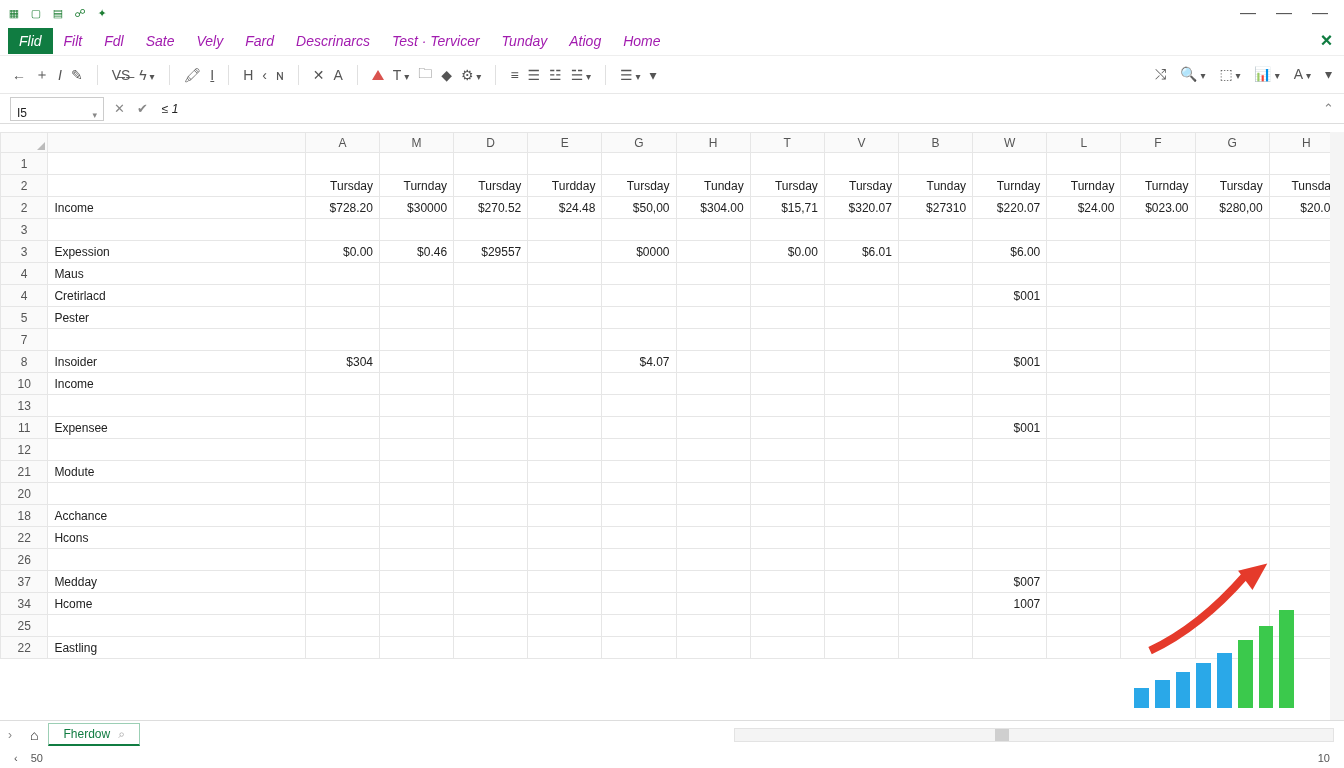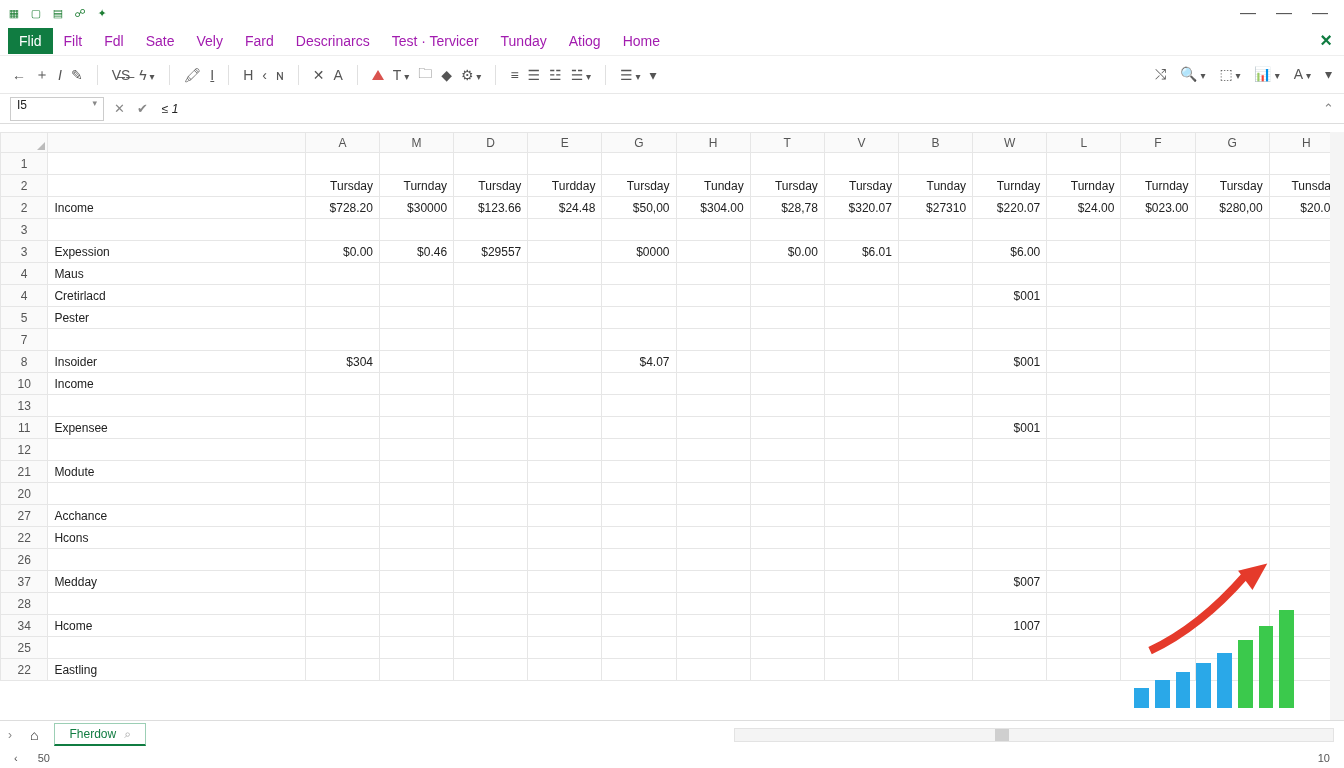--- a/index.html
+++ b/index.html
@@ -3,35 +3,35 @@
 <meta charset="utf-8">
 <style>
   * { box-sizing: border-box; margin: 0; padding: 0; }
   body { font-family: "Segoe UI", Arial, sans-serif; font-size: 13px; color: #222; background: #fff; width: 1344px; height: 768px; overflow: hidden; position: relative; }
   
   .titlebar { display: flex; align-items: center; height: 26px; padding: 0 6px; }
   .titlebar .icon { width: 16px; height: 16px; margin-right: 6px; display: inline-flex; align-items: center; justify-content: center; font-size: 11px; color: #1e7e34; }
   .titlebar .spacer { flex: 1; }
   .winbtn { width: 36px; text-align: center; font-size: 16px; color: #555; }
   
-  .menubar { display: flex; align-items: center; height: 30px; padding-left: 8px; border-bottom: 1px solid #eee; }
+  .menubar { display: flex; align-items: center; height: 30px; padding-left: 8px; border-bottom: 1px solid #eee; font-style: italic; }
   .menubar .tab { padding: 5px 11px; font-size: 14px; color: #a21caf; }
   .menubar .tab.active { background: #107c41; color: #fff; font-weight: 500; }
   .menubar .closex { margin-left: auto; margin-right: 12px; font-size: 20px; color: #107c41; font-weight: bold; }
   
   .toolbar { display: flex; align-items: center; height: 38px; padding: 0 12px; gap: 10px; border-bottom: 1px solid #e8e8e8; color: #555; font-size: 14px; }
   .toolbar .grp { display:flex; gap:9px; align-items:center; }
   .toolbar .sep { width: 1px; height: 20px; background: #e0e0e0; margin: 0 4px;}
   .toolbar .right { margin-left: auto; display:flex; gap:14px; }
   .triangle-icon { width:0;height:0;border-left:6px solid transparent;border-right:6px solid transparent;border-bottom:10px solid #d9534f;display:inline-block;}
   .cog-icon::before { content:"⚙"; }
   .dropdown::after{ content:" ▾"; font-size:10px;}
   
   .formulabar { display:flex; align-items:center; height:30px; border-bottom:1px solid #ddd; }
-  .namebox { width:94px; height:24px; border:1px solid #ccc; margin:14px 10px; display:flex; align-items:flex-start; padding:0 6px; font-size:12px;}
+  .namebox { width:94px; height:24px; border:1px solid #ccc; margin:14px 10px; display:flex; align-items:flex-end; padding:0 6px; font-size:12px;}
   .namebox .dd { margin-left:auto; font-size:9px; color:#888;}
   .fbar-controls { display:flex; gap:12px; align-items:center; color:#888; margin-right:6px; }
   .fbar-controls span { font-size:13px; }
   .fbar-input { flex:1; padding:0 8px; font-size:12px; font-style:italic;}
   .expand { margin-left:auto; padding:0 10px; color:#888;}
   
   .grid-wrap { position:absolute; top:132px; left:0; right:0; bottom:48px; overflow:hidden;}
   table.grid { border-collapse:collapse; table-layout:fixed; width:100%; }
   table.grid th, table.grid td { border:1px solid #e6e6e6; height:22px; font-size:12px; padding:0 6px; overflow:hidden; white-space:nowrap; }
   table.grid th { background:#fafafa; font-weight:normal; color:#555; text-align:center; height:20px; position:sticky; top:0;}
@@ -39,21 +39,21 @@
   .corner::after{ content:""; position:absolute; right:2px; bottom:2px; width:0;height:0;border-left:8px solid transparent;border-bottom:8px solid #bbb;}
   .rowhead { width:46px; background:#fafafa; text-align:center; color:#555;}
   col.label { width:250px; }
   col.data { width:72px; }
   td.labelcell { text-align:left; padding-left:14px;margin-top:20px;}
   td.numcell { text-align:right; padding-right:6px;}
   
   .sheettabs { position:absolute; bottom:20px; left:0; right:0; height:28px; display:flex; align-items:center; border-top:1px solid #ddd; font-size:12px;}
   .sheettabs .nav { padding:0 8px; color:#888;}
   .sheettabs .hometab { padding:0 10px; font-size:14px;}
-  .sheettabs .sheet { border:1px solid #9ccfb5; border-bottom:2px solid #107c41; padding:3px 14px; color:#107c41; margin-left:6px; display:flex; align-items:center; gap:8px;}
+  .sheettabs .sheet { border:1px solid #9ccfb5; border-bottom:2px solid #107c41; padding:3px 14px; color:#107c41; display:flex; align-items:center; gap:8px;}
   .sheettabs .sheet .q { color:#aaa;}
   .hscroll { margin-left:auto; width:600px; height:14px; background:#f4f4f4; border:1px solid #e3e3e3; margin-right:10px; position:relative;}
   .hscroll .thumb{ position:absolute; left:260px; width:14px; height:100%; background:#cfcfcf;}
   .statusbar { position:absolute; bottom:0; left:0; right:0; height:20px; display:flex; align-items:center; font-size:11px; color:#555; padding:0 14px;}
   .statusbar .right { margin-left:auto; display:flex; gap:8px;}
   
   .chart { position:absolute; right:50px; bottom:60px; width:160px; height:110px; display:flex; align-items:flex-end; gap:6px;}
   .chart .bar { width:16px; }
   .arrow { position:absolute; right:60px; bottom:130px; transform:rotate(-20deg);}
   .vscroll { position:absolute; right:0; top:132px; bottom:48px; width:14px; background:#f4f4f4;}
@@ -234,25 +234,25 @@
           <td class="numcell">Turnday</td>
           <td class="numcell">Turnday</td>
           <td class="numcell">Tursday</td>
           <td class="numcell">Tunsday</td>
         </tr>
         <tr>
           <td class="rowhead">2</td>
           <td class="labelcell">Income</td>
           <td class="numcell">$728.20</td>
           <td class="numcell">$30000</td>
-          <td class="numcell">$123.66</td>
+          <td class="numcell">$270.52</td>
           <td class="numcell">$24.48</td>
           <td class="numcell">$50,00</td>
           <td class="numcell">$304.00</td>
-          <td class="numcell">$28,78</td>
+          <td class="numcell">$15,71</td>
           <td class="numcell">$320.07</td>
           <td class="numcell">$27310</td>
           <td class="numcell">$220.07</td>
           <td class="numcell">$24.00</td>
           <td class="numcell">$023.00</td>
           <td class="numcell">$280,00</td>
           <td class="numcell">$20.00</td>
         </tr>
         <tr>
           <td class="rowhead">3</td>
@@ -482,21 +482,21 @@
           <td class="numcell"></td>
           <td class="numcell"></td>
           <td class="numcell"></td>
           <td class="numcell"></td>
           <td class="numcell"></td>
           <td class="numcell"></td>
           <td class="numcell"></td>
           <td class="numcell"></td>
         </tr>
         <tr>
-          <td class="rowhead">27</td>
+          <td class="rowhead">18</td>
           <td class="labelcell">Acchance</td>
           <td class="numcell"></td>
           <td class="numcell"></td>
           <td class="numcell"></td>
           <td class="numcell"></td>
           <td class="numcell"></td>
           <td class="numcell"></td>
           <td class="numcell"></td>
           <td class="numcell"></td>
           <td class="numcell"></td>
@@ -548,38 +548,20 @@
           <td class="numcell"></td>
           <td class="numcell"></td>
           <td class="numcell"></td>
           <td class="numcell"></td>
           <td class="numcell"></td>
           <td class="numcell"></td>
           <td class="numcell"></td>
           <td class="numcell"></td>
           <td class="numcell"></td>
           <td class="numcell">$007</td>
-          <td class="numcell"></td>
-          <td class="numcell"></td>
-          <td class="numcell"></td>
-          <td class="numcell"></td>
-        </tr>
-        <tr>
-          <td class="rowhead">28</td>
-          <td class="labelcell"></td>
-          <td class="numcell"></td>
-          <td class="numcell"></td>
-          <td class="numcell"></td>
-          <td class="numcell"></td>
-          <td class="numcell"></td>
-          <td class="numcell"></td>
-          <td class="numcell"></td>
-          <td class="numcell"></td>
-          <td class="numcell"></td>
-          <td class="numcell"></td>
           <td class="numcell"></td>
           <td class="numcell"></td>
           <td class="numcell"></td>
           <td class="numcell"></td>
         </tr>
         <tr>
           <td class="rowhead">34</td>
           <td class="labelcell">Hcome</td>
           <td class="numcell"></td>
           <td class="numcell"></td>
@@ -644,21 +626,21 @@
     <span>Fherdow</span>
     <span class="q">⌕</span>
   </div>
   <div class="hscroll">
       <div class="thumb"></div>
     </div>
 </div>
 
 <div class="statusbar">
   <span>‹</span>
-  <span style="margin-left:20px">50</span>
+  <span style="margin-left:13px">50</span>
   <div class="right">
     <span>10</span>
   </div>
 </div>
 
 <div class="chart" id="chart">
     <div class="bar" style="height: 20px; background: rgb(42, 168, 232);"></div>
     <div class="bar" style="height: 28px; background: rgb(42, 168, 232);"></div>
     <div class="bar" style="height: 36px; background: rgb(42, 168, 232);"></div>
     <div class="bar" style="height: 45px; background: rgb(42, 168, 232);"></div>

